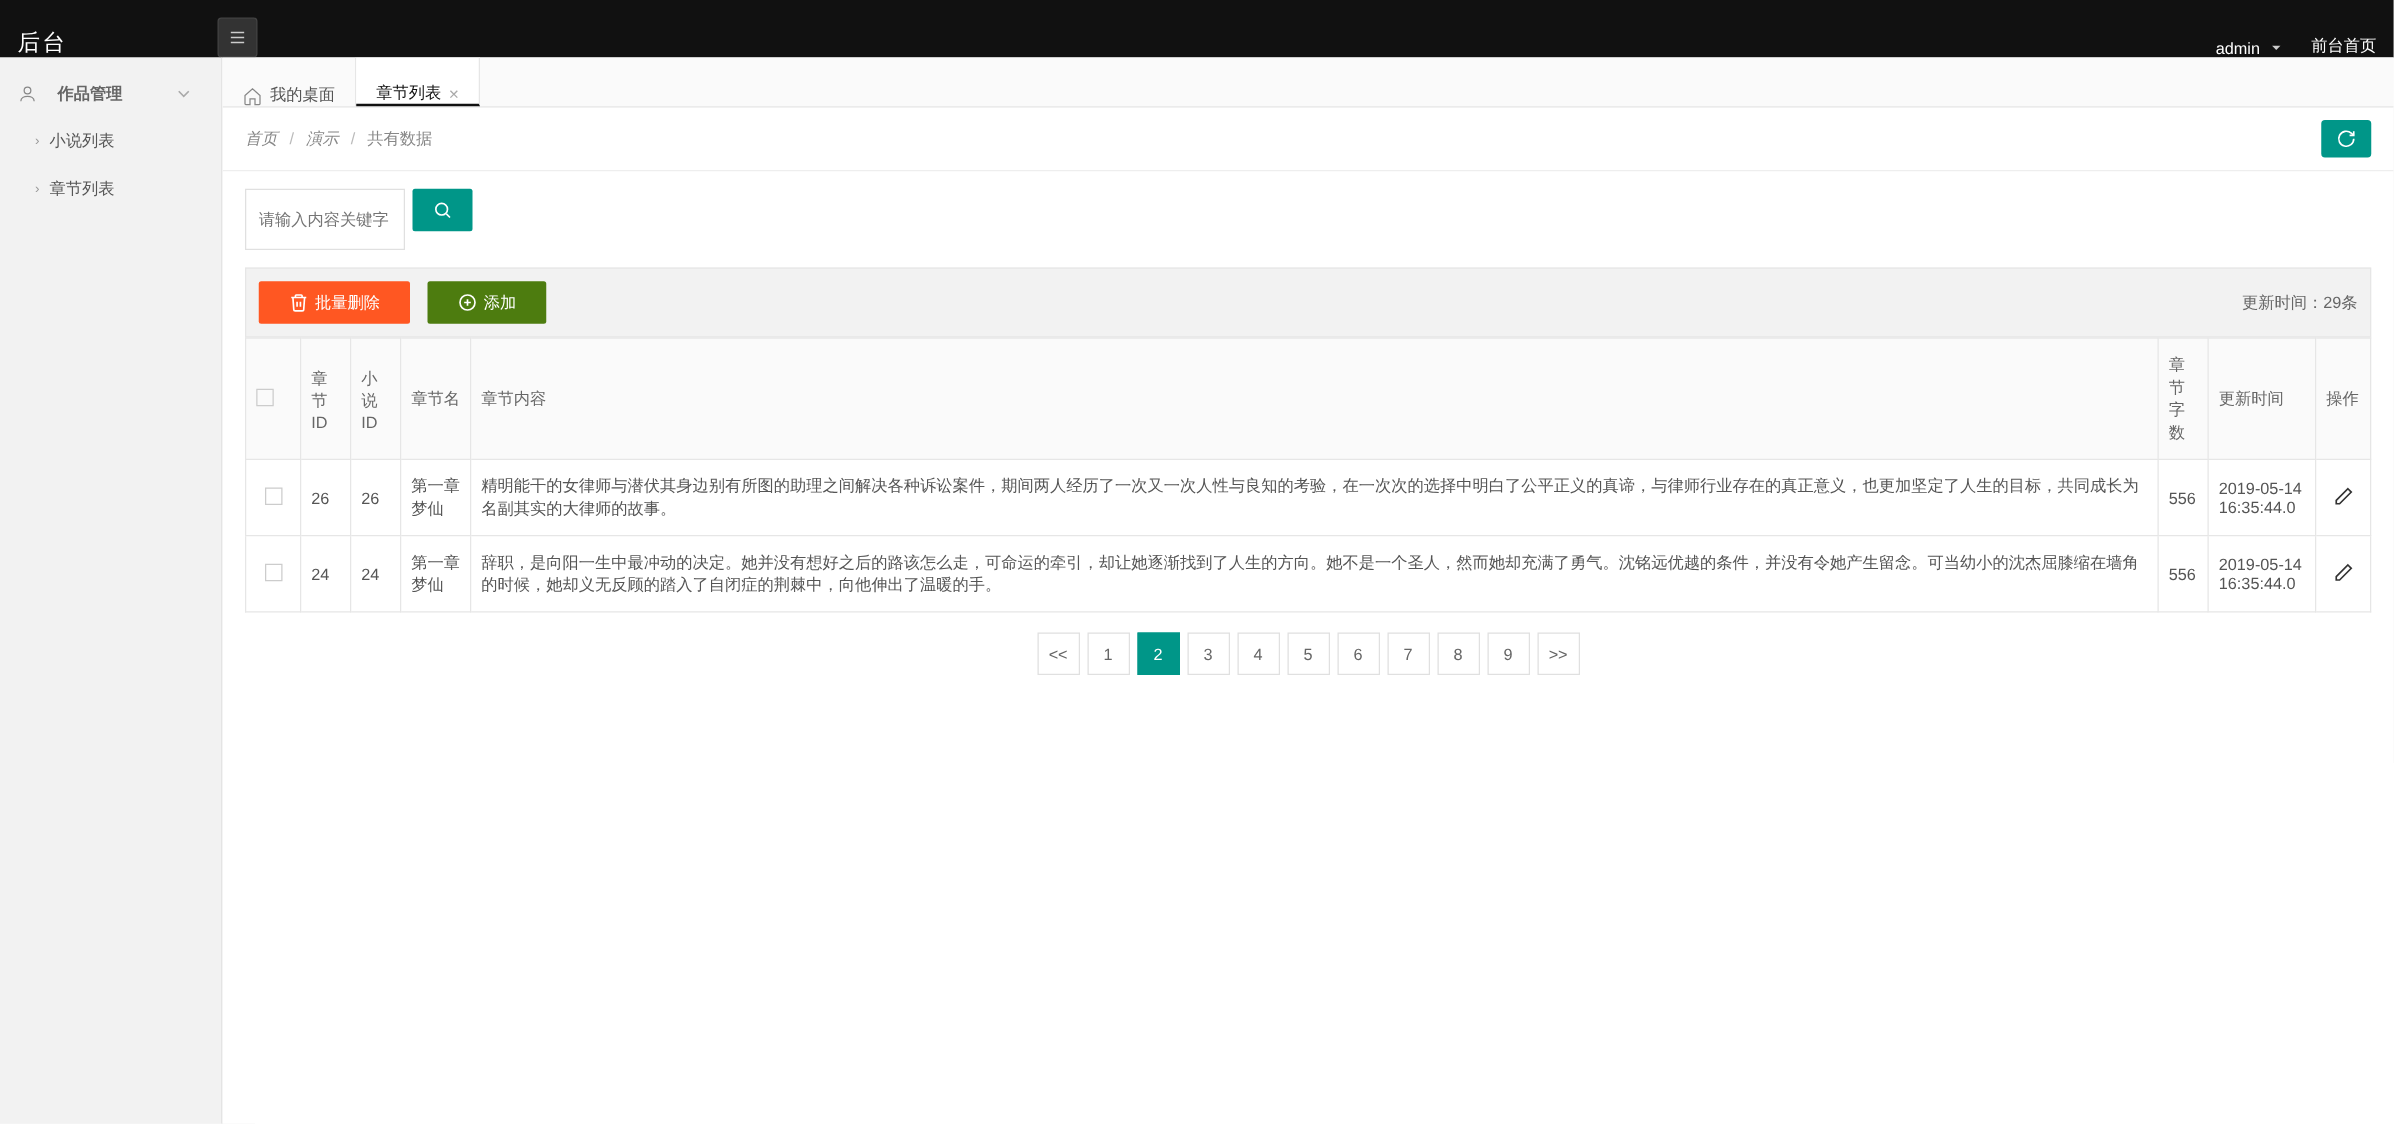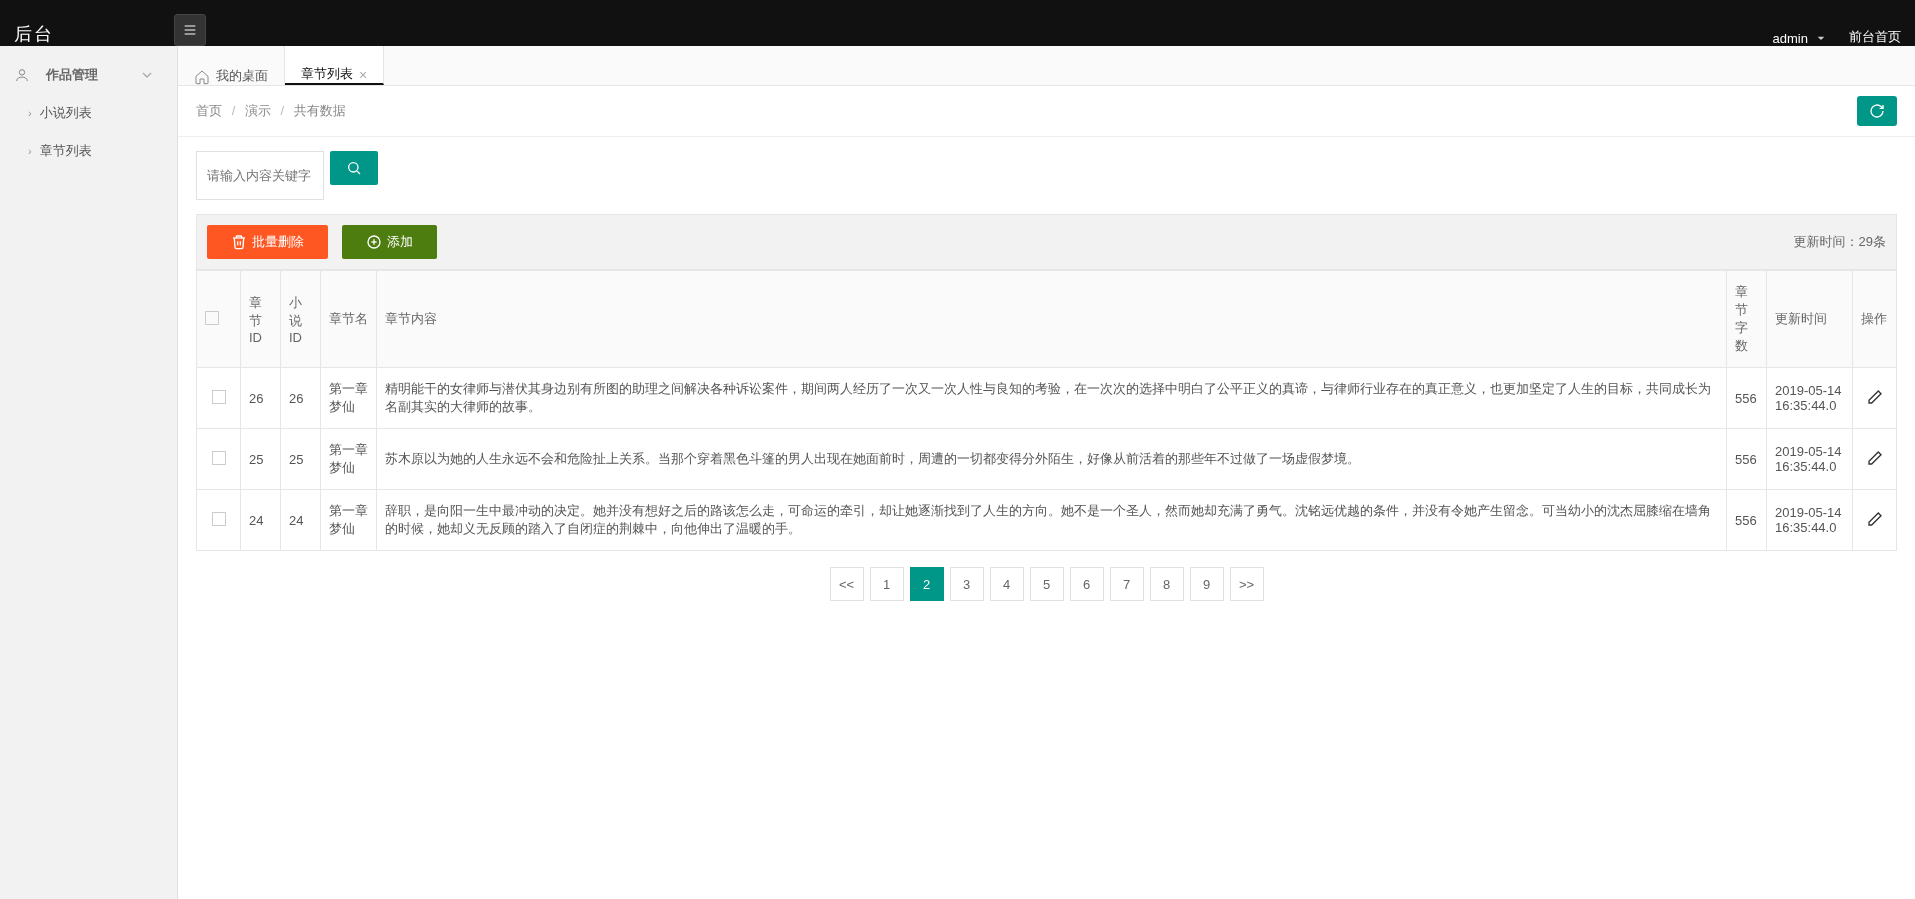--- a/index.html
+++ b/index.html
@@ -29,21 +29,21 @@
 
 
 .tabs { display: flex; border-bottom: 1px solid #e6e6e6; height: 40px; background: #fafafa; }
 .tab { display: flex; align-items: flex-end; padding: 0 16px; border-right: 1px solid #e6e6e6; font-size: 13px; color: #555; cursor: pointer; gap: 6px; }
 .tab.active { background: #fff; border-bottom: 2px solid #111; color: #111; }
 .tab .close { color: #aaa; font-size: 14px; cursor: pointer; }
 
 
 .crumb-row { display: flex; align-items: center; padding: 10px 18px; border-bottom: 1px solid #eee; }
 .crumb-row .crumb { color: #888; }
-.crumb-row .crumb a { color: #888; text-decoration: none; cursor: pointer; }
+.crumb-row .crumb a { color: #888; text-decoration: none; cursor: pointer; font-style: italic; }
 .crumb-row .sep { margin: 0 6px; color: #bbb; }
 .crumb-row .refresh { margin-left: auto; background: #009688; width: 40px; height: 30px; border-radius: 3px; display: flex; align-items: center; justify-content: center; cursor: pointer; }
 .crumb-row .refresh svg { stroke: #fff; }
 
 
 .content { padding: 14px 18px; flex: 1; overflow: auto; }
 
 
 .search-row { display: flex; gap: 6px; margin-bottom: 14px; }
 .search-row input { width: 128px; height: 49px; border: 1px solid #e0e0e0; padding: 0 10px; font-size: 13px; outline: none; }
@@ -212,32 +212,20 @@
               <td class="col-name">第一章 梦仙</td>
               <td class="col-cnt">精明能干的女律师与潜伏其身边别有所图的助理之间解决各种诉讼案件，期间两人经历了一次又一次人性与良知的考验，在一次次的选择中明白了公平正义的真谛，与律师行业存在的真正意义，也更加坚定了人生的目标，共同成长为名副其实的大律师的故事。</td>
               <td class="col-wc">556</td>
               <td class="col-time">2019-05-14 16:35:44.0</td>
               <td class="col-op op"><svg class="icon" viewBox="0 0 24 24" fill="none" stroke="#333" stroke-width="2" style="cursor:pointer;">
                   <path d="M17 3l4 4L7 21H3v-4z"></path>
                 </svg></td>
             </tr>
             <tr>
               <td class="col-chk" style="text-align:center;"><span class="chk"></span></td>
-              <td class="col-id">25</td>
-              <td class="col-nid">25</td>
-              <td class="col-name">第一章 梦仙</td>
-              <td class="col-cnt">苏木原以为她的人生永远不会和危险扯上关系。当那个穿着黑色斗篷的男人出现在她面前时，周遭的一切都变得分外陌生，好像从前活着的那些年不过做了一场虚假梦境。</td>
-              <td class="col-wc">556</td>
-              <td class="col-time">2019-05-14 16:35:44.0</td>
-              <td class="col-op op"><svg class="icon" viewBox="0 0 24 24" fill="none" stroke="#333" stroke-width="2" style="cursor:pointer;">
-                  <path d="M17 3l4 4L7 21H3v-4z"></path>
-                </svg></td>
-            </tr>
-            <tr>
-              <td class="col-chk" style="text-align:center;"><span class="chk"></span></td>
               <td class="col-id">24</td>
               <td class="col-nid">24</td>
               <td class="col-name">第一章 梦仙</td>
               <td class="col-cnt">辞职，是向阳一生中最冲动的决定。她并没有想好之后的路该怎么走，可命运的牵引，却让她逐渐找到了人生的方向。她不是一个圣人，然而她却充满了勇气。沈铭远优越的条件，并没有令她产生留念。可当幼小的沈杰屈膝缩在墙角的时候，她却义无反顾的踏入了自闭症的荆棘中，向他伸出了温暖的手。</td>
               <td class="col-wc">556</td>
               <td class="col-time">2019-05-14 16:35:44.0</td>
               <td class="col-op op"><svg class="icon" viewBox="0 0 24 24" fill="none" stroke="#333" stroke-width="2" style="cursor:pointer;">
                   <path d="M17 3l4 4L7 21H3v-4z"></path>
                 </svg></td>
             </tr>

